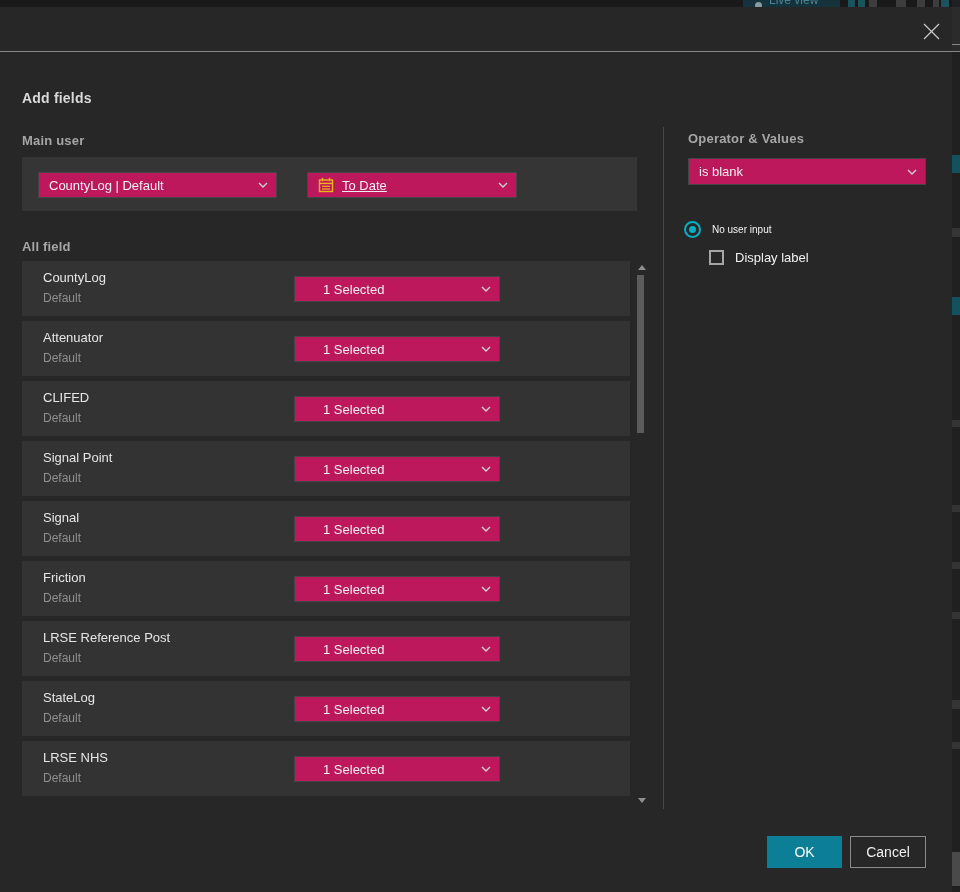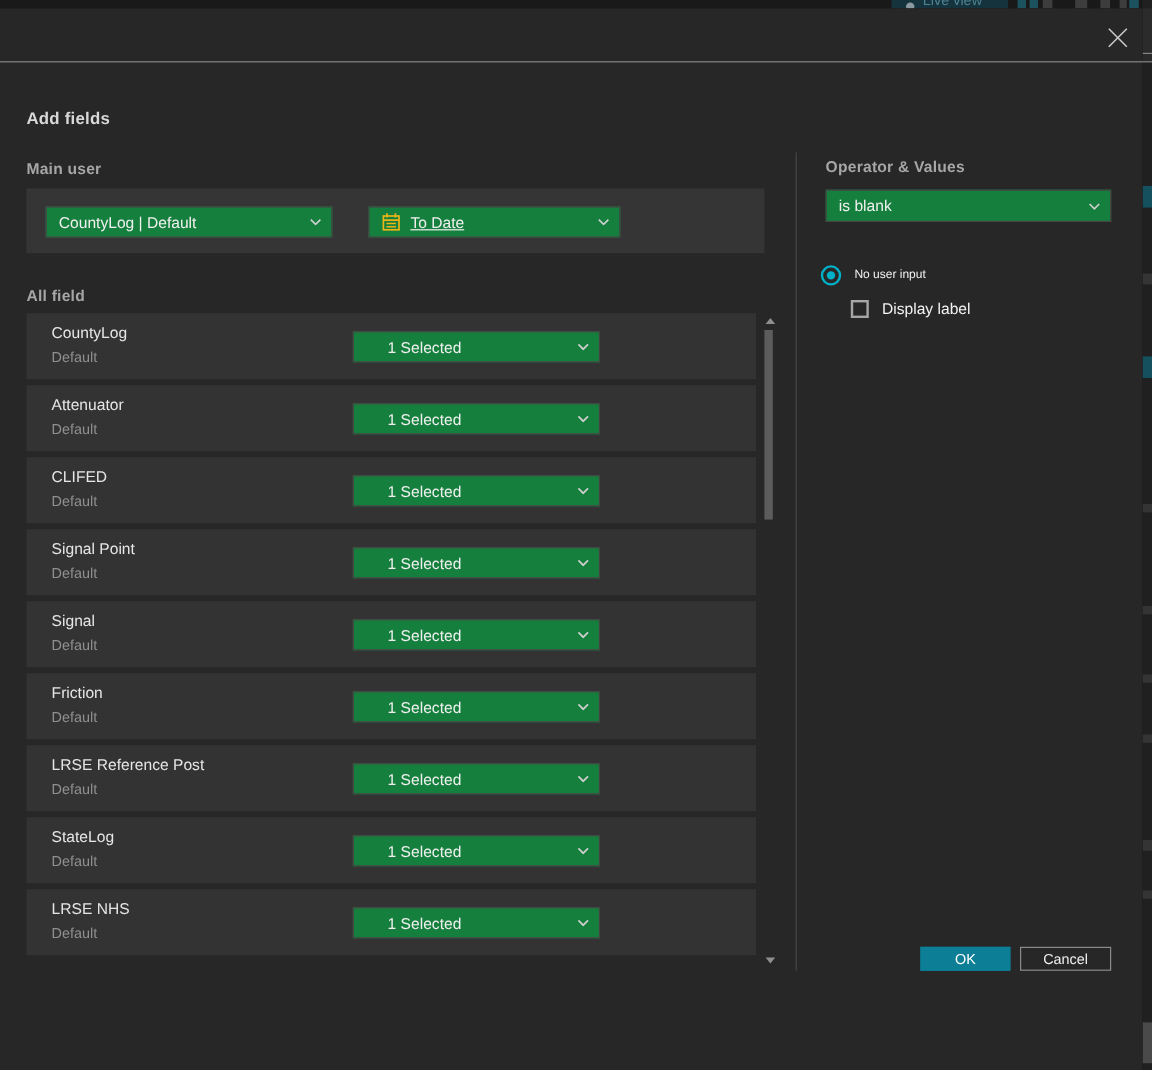--- a/index.html
+++ b/index.html
@@ -27,21 +27,21 @@
   .dialog-title { position:absolute; left:12px; top:12px; font-size:16px; font-weight:700; color:#ffffff; letter-spacing:.2px; }
   .close-btn { position:absolute; left:918px; top:14px; width:26px; height:20px; display:flex; align-items:center; justify-content:center; }
   .separator { position:absolute; left:0; top:44px; width:960px; height:1px; background:#868686; }
 
   .section-heading { position:absolute; font-size:14px; font-weight:700; color:#d9d9d9; letter-spacing:.2px; }
   .sub-heading { position:absolute; font-size:13px; font-weight:700; color:#a6a6a6; letter-spacing:.2px; }
 
   .main-panel { position:absolute; left:22px; top:150px; width:615px; height:54px; background:#353535; }
 
   .dropdown {
-    position:absolute; height:26px; background:#15803d; border:1px solid #454545;
+    position:absolute; height:26px; background:#be185d; border:1px solid #454545;
     display:flex; align-items:center; padding:0 26px 0 10px; color:#efefef; font-size:13px;
   }
   .dropdown .chev { position:absolute; right:8px; top:50%; transform:translateY(-50%); }
   .dd-icon { margin-right:8px; display:flex; align-items:center; }
 
   
   .fields-list { position:absolute; left:22px; top:254px; width:608px; }
   .field-row { position:relative; width:608px; height:55px; background:#333333; margin-bottom:5px; }
   .field-name { position:absolute; left:21px; top:9px; font-size:13px; color:#e6e6e6; }
   .field-sub { position:absolute; left:21px; top:30px; font-size:12px; color:#8f8f8f; }
@@ -61,21 +61,21 @@
   .radio-row { position:absolute; left:684px; top:214px; display:flex; align-items:center; }
   .radio-outer { width:17px; height:17px; border-radius:50%; border:2px solid #00b0c6; background:#272727; display:flex; align-items:center; justify-content:center; }
   .radio-inner { width:7px; height:7px; border-radius:50%; background:#00b0c6; }
   .radio-label { margin-left:11px; font-size:10px; color:#f2f2f2; }
 
   .check-row { position:absolute; left:709px; top:243px; display:flex; align-items:center; }
   .checkbox { width:15px; height:15px; border:2px solid #a6a6a6; background:transparent; }
   .check-label { margin-left:11px; font-size:13px; color:#f2f2f2; }
 
   
-  .btn { position:absolute; top:782px; height:20px; display:flex; align-items:center; justify-content:center; font-size:12px; }
+  .btn { position:absolute; top:829px; height:32px; display:flex; align-items:center; justify-content:center; font-size:14px; }
   .btn-ok { left:767px; width:75px; background:#0c7f97; color:#ffffff; border:1px solid #0c7f97; }
   .btn-cancel { left:850px; width:76px; background:transparent; color:#efefef; border:1px solid #8a8a8a; }
 </style>
 </head>
 <body>
 
 <div class="top-strip">
   <div class="liveview-chip">
     <span class="liveview-dot"></span>
     <span class="liveview-text">Live view</span>

